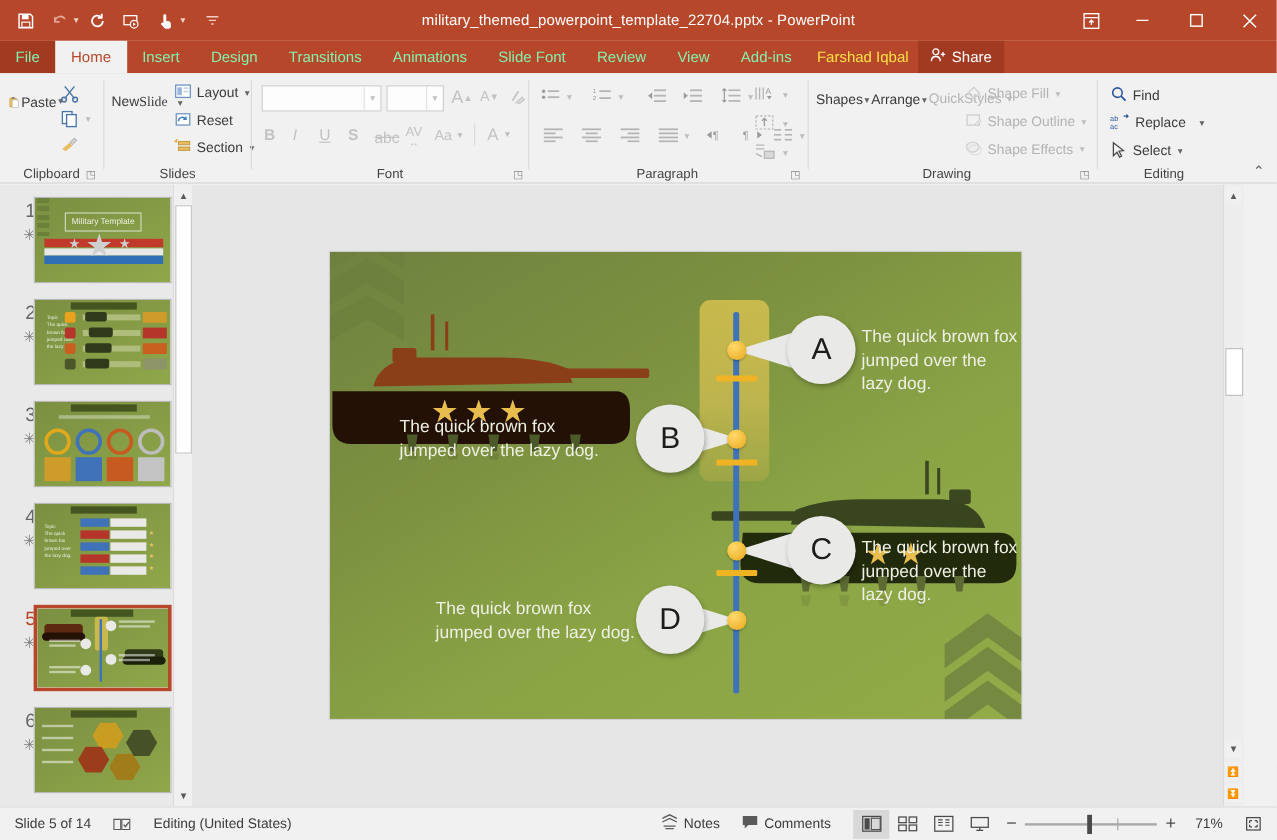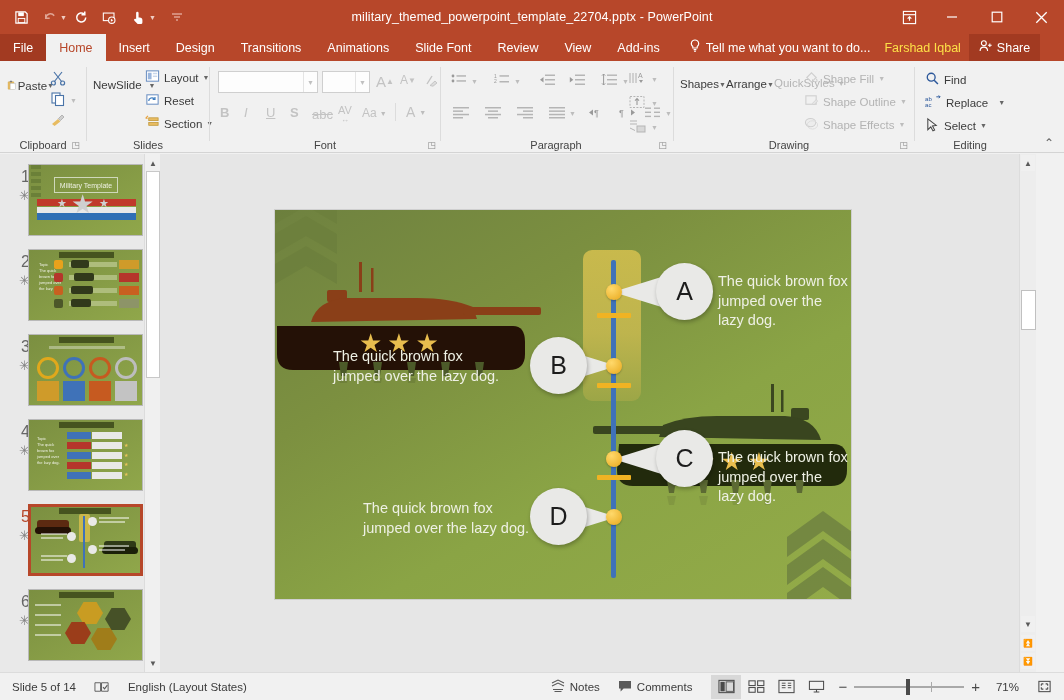--- a/index.html
+++ b/index.html
@@ -33,21 +33,21 @@
   .win-btn { width:45px; display:flex; align-items:center; justify-content:center; color:#fff; }
   .win-btn.ribbon-opt { width:40px; }
 
   
   .tabsrow {
     position:absolute; left:0; top:34px; width:1064px; height:27px;
     background:#b7472a; color:#fff; display:flex; align-items:flex-end;
   }
   .tab {
     height:27px; padding:0 13px; display:flex; align-items:center;
-    font-size:12.5px; color:#ffffff; white-space:nowrap;
+    font-size:12.5px; color:#86efac; white-space:nowrap;
   }
   .tab.active { background:#f1f1f1; color:#b7472a; }
   .tab.file { background:#a23a21; }
   .tellme {
     margin-left:10px; display:flex; align-items:center; gap:5px;
     font-size:12.5px; color:#fff; height:27px; padding:0 6px;
   }
   .user-name { display:flex; align-items:center; font-size:12.5px; height:27px; padding:0 8px; color:#fde047;}
   .share-btn {
     display:flex; align-items:center; gap:4px; font-size:12.5px;
@@ -259,29 +259,20 @@
   <div class="tab file">File</div>
   <div class="tab active">Home</div>
   <div class="tab">Insert</div>
   <div class="tab">Design</div>
   <div class="tab">Transitions</div>
   <div class="tab">Animations</div>
   <div class="tab">Slide Font</div>
   <div class="tab">Review</div>
   <div class="tab">View</div>
   <div class="tab">Add-ins</div>
-  <div class="tellme">
-    <span>
-      <svg width="12" height="14" viewBox="0 0 12 14">
-          <path d="M6 1a3.6 3.6 0 00-2.2 6.5V9h4.4V7.5A3.6 3.6 0 006 1z" fill="none" stroke="#fff" stroke-width="1.1"></path>
-          <path d="M4.6 10.6h2.8M5 12.2h2" stroke="#fff" stroke-width="1.1"></path>
-        </svg>
-    </span>
-    <span>Tell me what you want to do...</span>
-  </div>
   <div class="user-name">Farshad Iqbal</div>
   <div class="share-btn">
     <span>
       <svg width="14" height="14" viewBox="0 0 15 14">
           <circle cx="5.2" cy="4" r="2.6" fill="none" stroke="#fff" stroke-width="1.2"></circle>
           <path d="M1.2 12.4c0-2.6 1.8-4.2 4-4.2s4 1.6 4 4.2" fill="none" stroke="#fff" stroke-width="1.2"></path>
           <path d="M11.6 4.2v4M9.6 6.2h4" stroke="#fff" stroke-width="1.2"></path>
         </svg>
     </span>
     <span>Share</span>
@@ -329,21 +320,21 @@
   <div class="rgroup" style="left:87px; width:122px;">
     <div class="bigbtn" style="left:6px; top:11px; width:48px;">
       <svg width="30" height="28" viewBox="0 0 30 28">
           <rect x="4" y="3" width="23" height="17" fill="#fff" stroke="#9a9a9a"></rect>
           <rect x="8" y="8" width="15" height="2.5" fill="#cfcfcf"></rect>
           <rect x="8" y="12" width="11" height="2.5" fill="#cfcfcf"></rect>
           <path d="M4 2.5l2.4 2.4M2.6 4.8l4.8-4.8" stroke="#e8a13c" stroke-width="1.4"></path>
           <circle cx="4.6" cy="3" r="2.6" fill="#f2c45e"></circle>
         </svg>
       <span>New</span>
-      <span style="display:flex;align-items:center;gap:7px;">
+      <span style="display:flex;align-items:center;gap:7px;font-family:Liberation Serif, serif;">
           <span>Slide</span>
           <span class="caret">▼</span>
         </span>
     </div>
     <div class="smallbtn" style="left:58px; top:8px;">
       <span><svg width="15" height="15" viewBox="0 0 16 16">
             <rect x="1.5" y="2" width="13" height="11" fill="#fff" stroke="#6b8fc2" stroke-width="1.1"></rect>
             <rect x="3" y="4" width="4" height="7" fill="#9ab6dd"></rect>
             <rect x="8.4" y="4" width="4.6" height="1.6" fill="#c8d7eb"></rect>
             <rect x="8.4" y="7" width="4.6" height="1.6" fill="#c8d7eb"></rect>
@@ -924,21 +915,21 @@
 
 <div class="statusbar">
   <div class="sb-item" style="padding-left:12px;">Slide 5 of 14</div>
   <div class="sb-item">
     <svg width="16" height="14" viewBox="0 0 17 14">
         <path d="M1 2.5h6v9H1z" fill="none" stroke="#5a5a5a" stroke-width="1"></path>
         <path d="M8 2.5h7v9H8z" fill="none" stroke="#5a5a5a" stroke-width="1"></path>
         <path d="M9.6 7.2l1.6 1.8 3-4" fill="none" stroke="#5a5a5a" stroke-width="1.2"></path>
       </svg>
   </div>
-  <div class="sb-item">English (Layout States)</div>
+  <div class="sb-item">Editing (United States)</div>
 
   <div style="flex:1;"></div>
 
   <div class="sb-item">
     <span><svg width="14" height="14" viewBox="0 0 14 14">
           <path d="M1 4l6-3 6 3M1 7l6-3 6 3" fill="none" stroke="#5a5a5a" stroke-width="1.1"></path>
           <path d="M2 10.5h10M3.5 12.5h7" stroke="#5a5a5a" stroke-width="1.1"></path>
         </svg></span>
     <span>Notes</span>
   </div>

